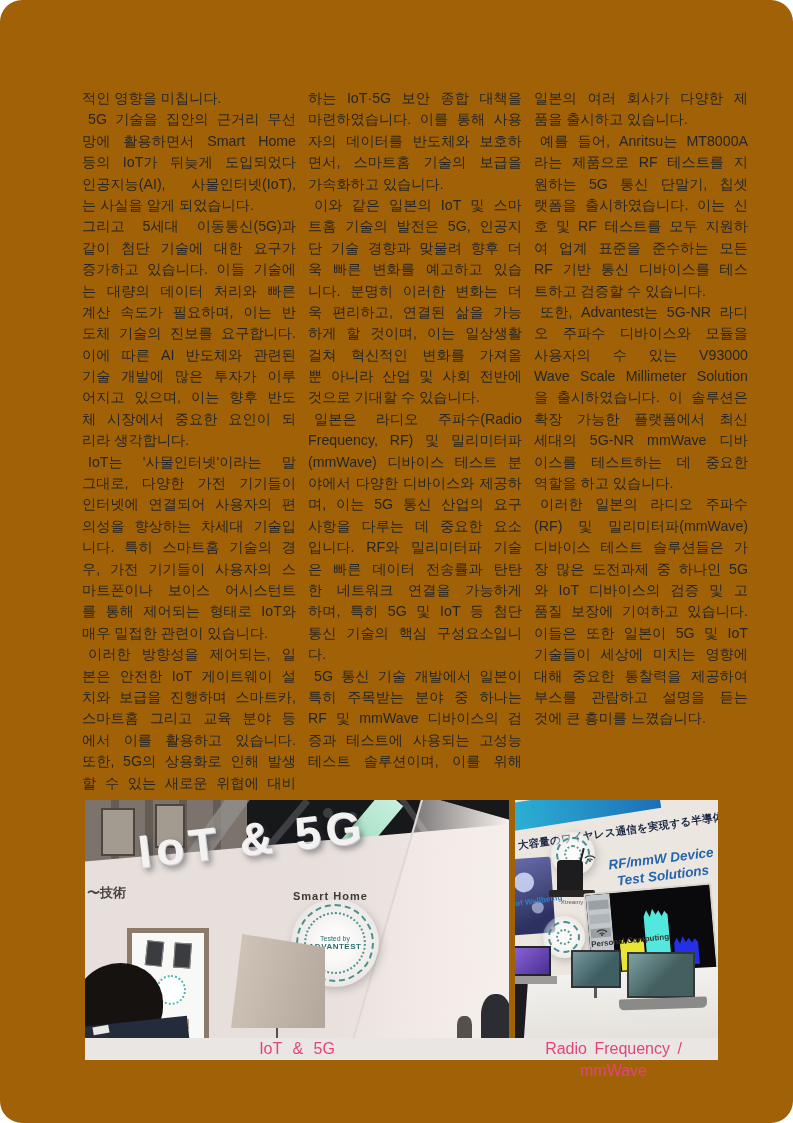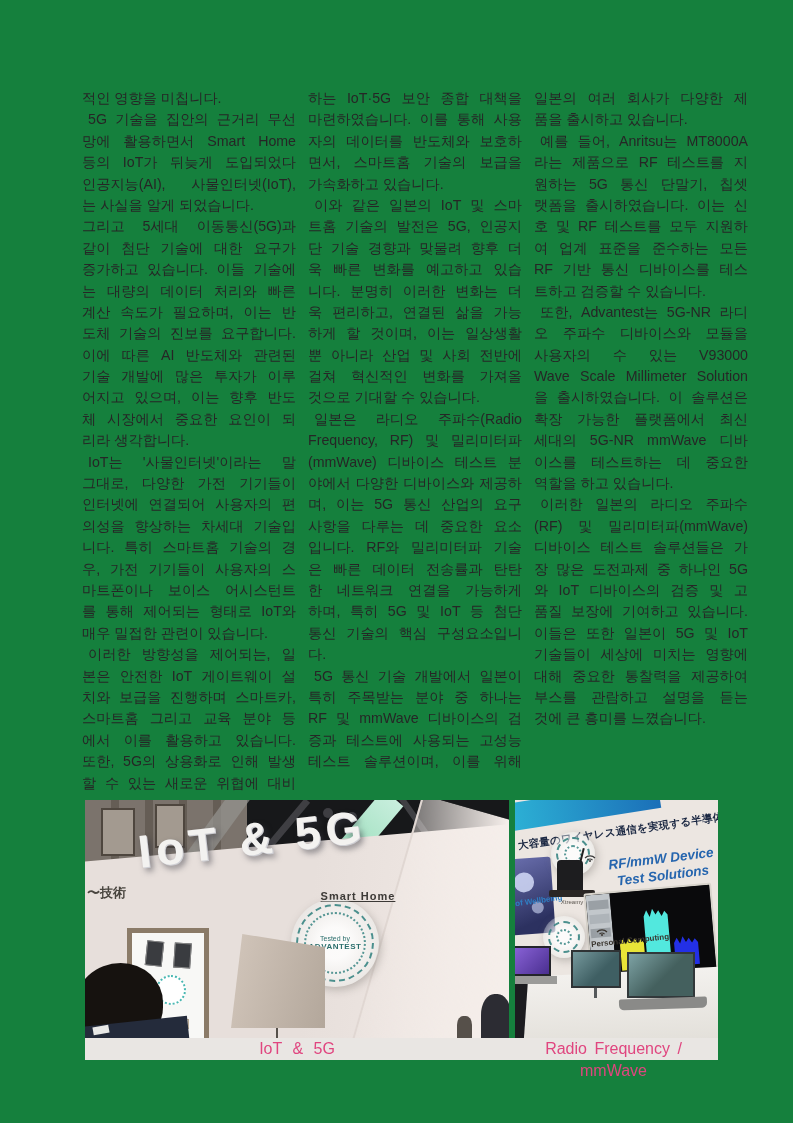--- a/index.html
+++ b/index.html
@@ -1,21 +1,21 @@
 <!DOCTYPE html>
 <html style="--caption-pink: #e0457f; --title-blue: #2565ae; --badge-teal: #2e7f7d; --beam-green: #79d2a2; --text-color: #262626;"><head>
 <meta charset="utf-8">
 <style>
   html,body { margin:0; padding:0; }
   body {
     width:793px; height:1123px; background:#ffffff;
     font-family:"Liberation Sans","DejaVu Sans",sans-serif;
     color:#262626;
   }
-  .page { position:relative; width:793px; height:1123px; overflow:hidden; background:#15803d; }
+  .page { position:relative; width:793px; height:1123px; overflow:hidden; background:#a16207;border-radius:22px; }
 
   
   #article { position:absolute; left:82px; top:88px; display:flex; gap:12px; }
   .col { width:214px; }
   .line {
     width:214px; height:21.4px; line-height:21.4px; font-size:14.2px;
     color:var(--text-color,#262626);
     text-align:justify; text-align-last:justify;
     overflow:hidden; white-space:normal;
   }
@@ -46,22 +46,22 @@
     background:linear-gradient(75deg,rgba(244,237,233,0) 0%,#f5eeea 45%);
     border-left:2px solid rgba(185,173,167,.35); transform:rotate(16deg); }
   .sign3d {
     left:52px; top:4px; width:370px;
     font-size:46px; font-weight:bold; letter-spacing:5px; color:#f3f2f0;
     transform:rotate(-6.5deg);
     text-shadow:1px 1px 0 #cfcfd4, 3px 4px 6px rgba(55,55,65,.6);
     white-space:nowrap;
   }
   .wall-text-left { left:2px; top:84px; font-size:13px; font-weight:bold; color:#49453f; }
-  .smart-home { left:208px; top:90px; width:130px; text-align:center;
-    font-size:11px; font-weight:bold; letter-spacing:1px; color:#3c3936;text-decoration:underline; }
+  .smart-home { left:208px; top:90px; width:130px; text-align:left;
+    font-size:11px; font-weight:bold; letter-spacing:1px; color:#3c3936; }
   .badge { border-radius:50%;
     background:radial-gradient(circle,rgba(255,255,255,.85) 25%,rgba(236,242,241,.35) 72%,rgba(255,255,255,.15) 100%);
     box-shadow:2px 3px 8px rgba(120,115,110,.4); }
   #badge-main { left:206px; top:99px; width:88px; height:88px; }
   .ring-outer { position:absolute; inset:5px; border:2px dashed var(--badge-teal,#2e7f7d); border-radius:50%; opacity:.85; }
   .ring-inner { position:absolute; inset:13px; border:2px dotted var(--badge-teal,#2e7f7d); border-radius:50%; opacity:.8; }
   .badge-text { position:absolute; inset:0; display:flex; flex-direction:column; justify-content:center; align-items:center; color:#2c6f6d; }
   .badge-t1 { font-size:7px; }
   .badge-t2 { font-size:8px; font-weight:bold; letter-spacing:.5px; }
   .alcove { left:42px; top:128px; width:82px; height:110px; background:#f8f8f6;
@@ -170,22 +170,22 @@
         <div class="line">자의 데이터를 반도체와 보호하</div>
         <div class="line">면서, 스마트홈 기술의 보급을</div>
         <div class="line pend">가속화하고 있습니다.</div>
         <div class="line ind">이와 같은 일본의 IoT 및 스마</div>
         <div class="line">트홈 기술의 발전은 5G, 인공지</div>
         <div class="line">단 기술 경향과 맞물려 향후 더</div>
         <div class="line">욱 빠른 변화를 예고하고 있습</div>
         <div class="line">니다. 분명히 이러한 변화는 더</div>
         <div class="line">욱 편리하고, 연결된 삶을 가능</div>
         <div class="line">하게 할 것이며, 이는 일상생활</div>
+        <div class="line">걸쳐 혁신적인 변화를 가져올</div>
         <div class="line">뿐 아니라 산업 및 사회 전반에</div>
-        <div class="line">걸쳐 혁신적인 변화를 가져올</div>
         <div class="line pend">것으로 기대할 수 있습니다.</div>
         <div class="line ind">일본은 라디오 주파수(Radio</div>
         <div class="line">Frequency, RF) 및 밀리미터파</div>
         <div class="line">(mmWave) 디바이스 테스트 분</div>
         <div class="line">야에서 다양한 디바이스와 제공하</div>
         <div class="line">며, 이는 5G 통신 산업의 요구</div>
         <div class="line">사항을 다루는 데 중요한 요소</div>
         <div class="line">입니다. RF와 밀리미터파 기술</div>
         <div class="line">은 빠른 데이터 전송률과 탄탄</div>
         <div class="line">한 네트워크 연결을 가능하게</div>

